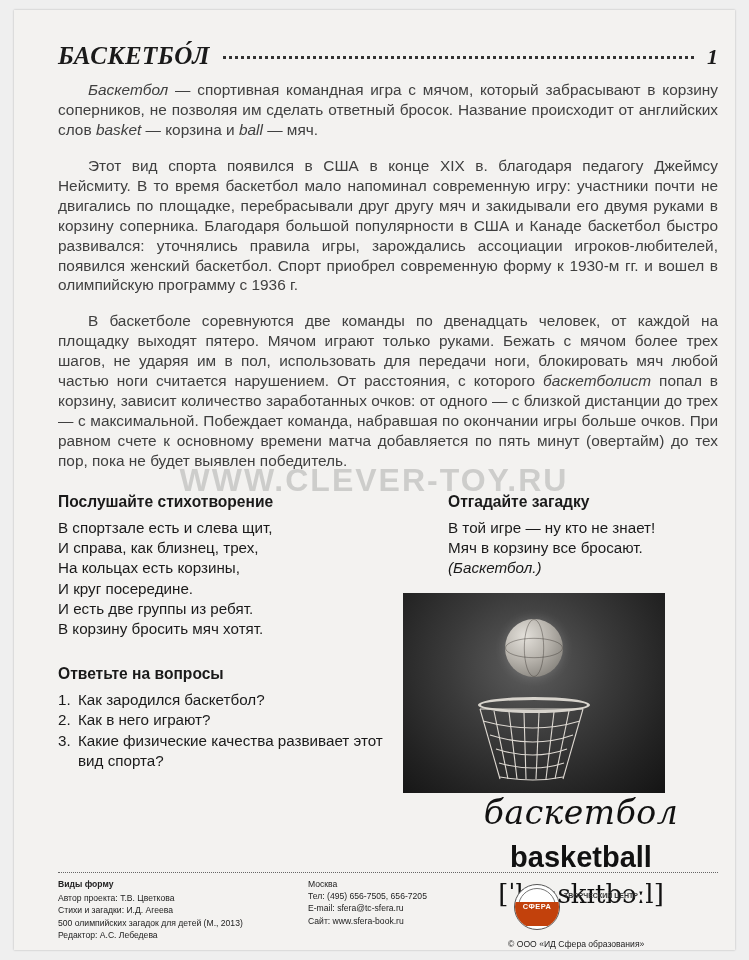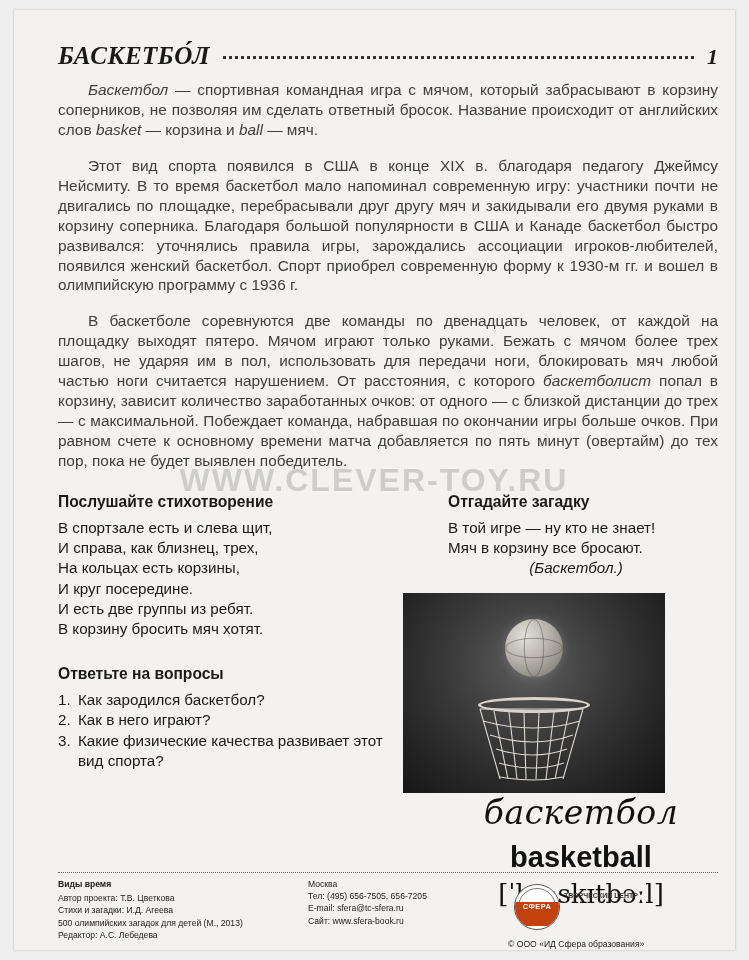--- a/index.html
+++ b/index.html
@@ -100,21 +100,21 @@
     font-family: "Liberation Sans", sans-serif;
   }
   .poem-line, .riddle-line {
     font-size: 15.2px;
     line-height: 1.33;
     font-family: "Liberation Sans", sans-serif;
   }
   .riddle-answer {
     font-size: 15.2px;
     font-style: italic;
-    text-align: center;
+    text-align: left;
     padding-right: 14px;
     margin-top: 1px;
   }
   .questions {
     margin-top: 26px;
   }
   .q-item {
     font-size: 15.2px;
     line-height: 1.33;
     display: flex;
@@ -376,21 +376,21 @@
         <div class="eng-word">basketball</div>
         <div class="transcription">[ˈbɑːskɪtbɔːl]</div>
       </div>
     </div>
 
     <div class="watermark">WWW.CLEVER-TOY.RU</div>
 
     <div class="footer">
       <div class="footer-cols">
         <div class="f-col1">
-          <div class="f-title">Виды время</div>
+          <div class="f-title">Виды форму</div>
           <div>Автор проекта: Т.В. Цветкова</div>
           <div>Стихи и загадки: И.Д. Агеева</div>
           <div>500 олимпийских загадок для детей (М., 2013)</div>
           <div>Редактор: А.С. Лебедева</div>
         </div>
         <div class="f-col2">
           <div>Москва</div>
           <div>Тел: (495) 656-7505, 656-7205</div>
           <div>E-mail: sfera@tc-sfera.ru</div>
           <div>Сайт: www.sfera-book.ru</div>

